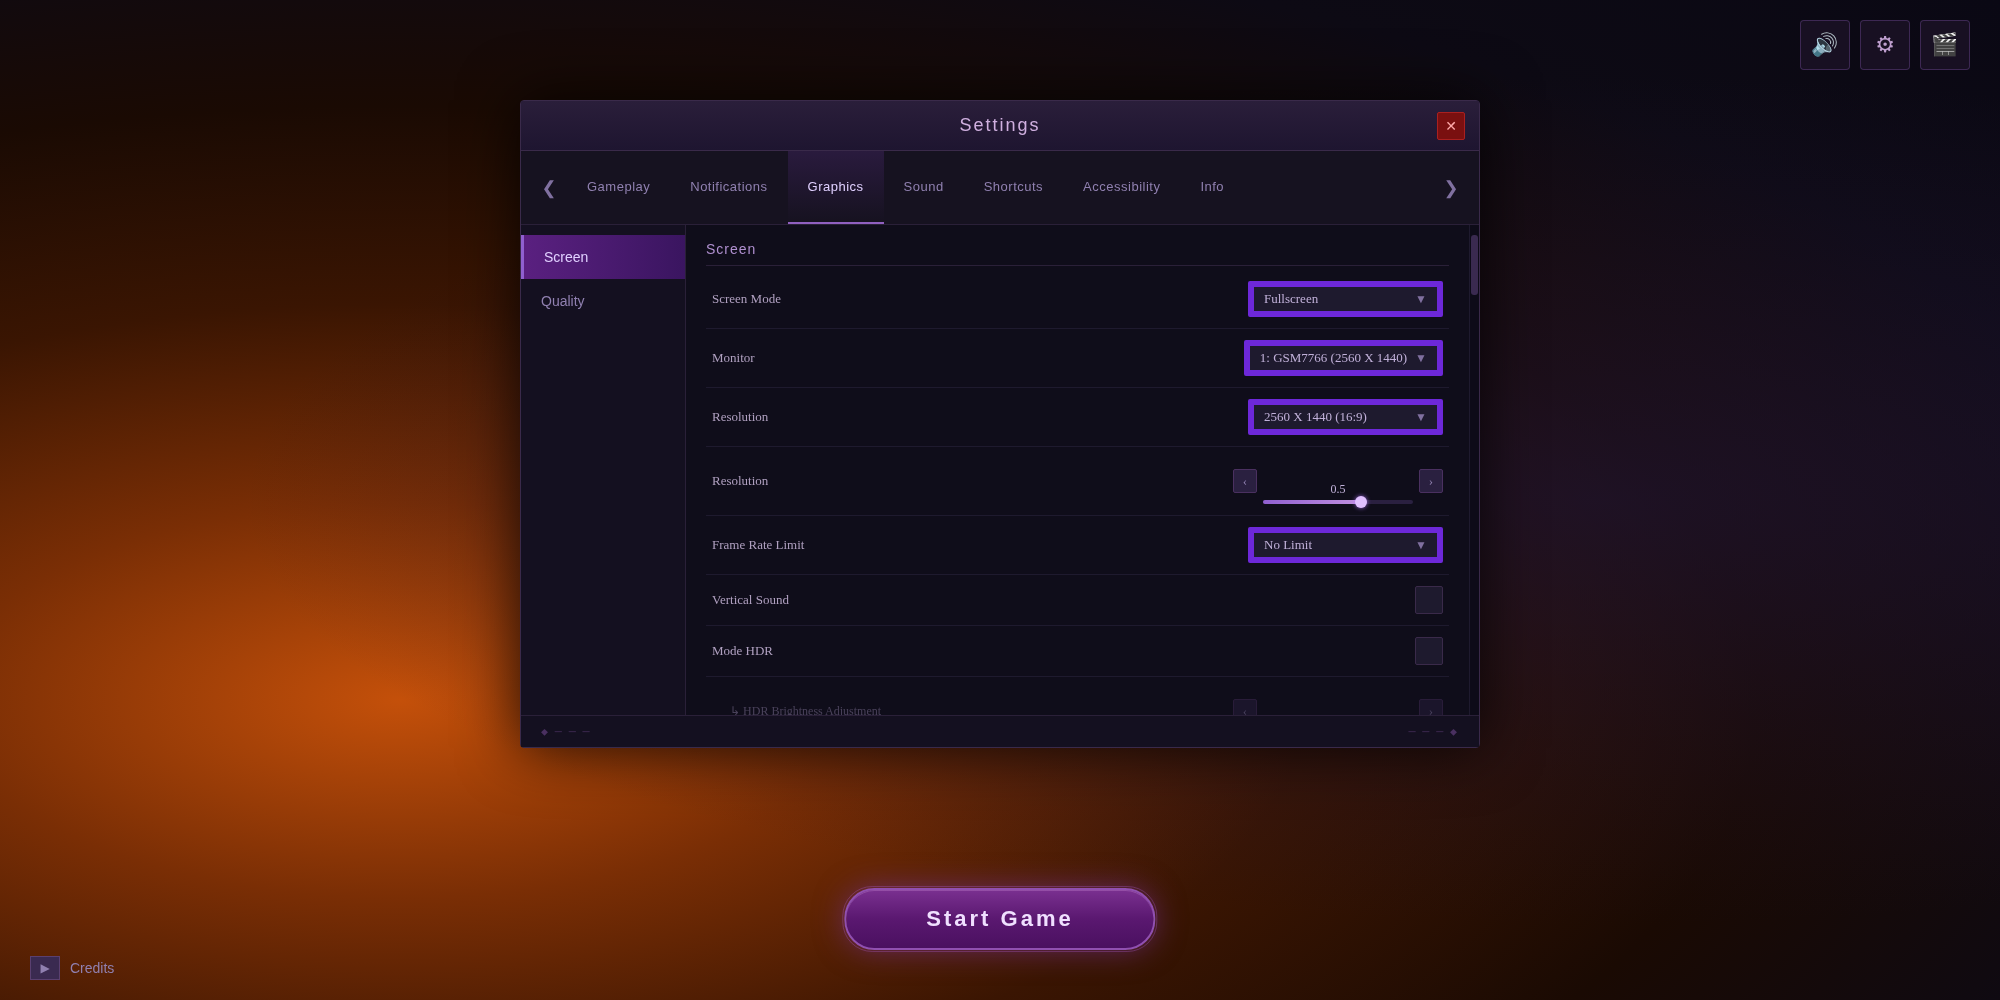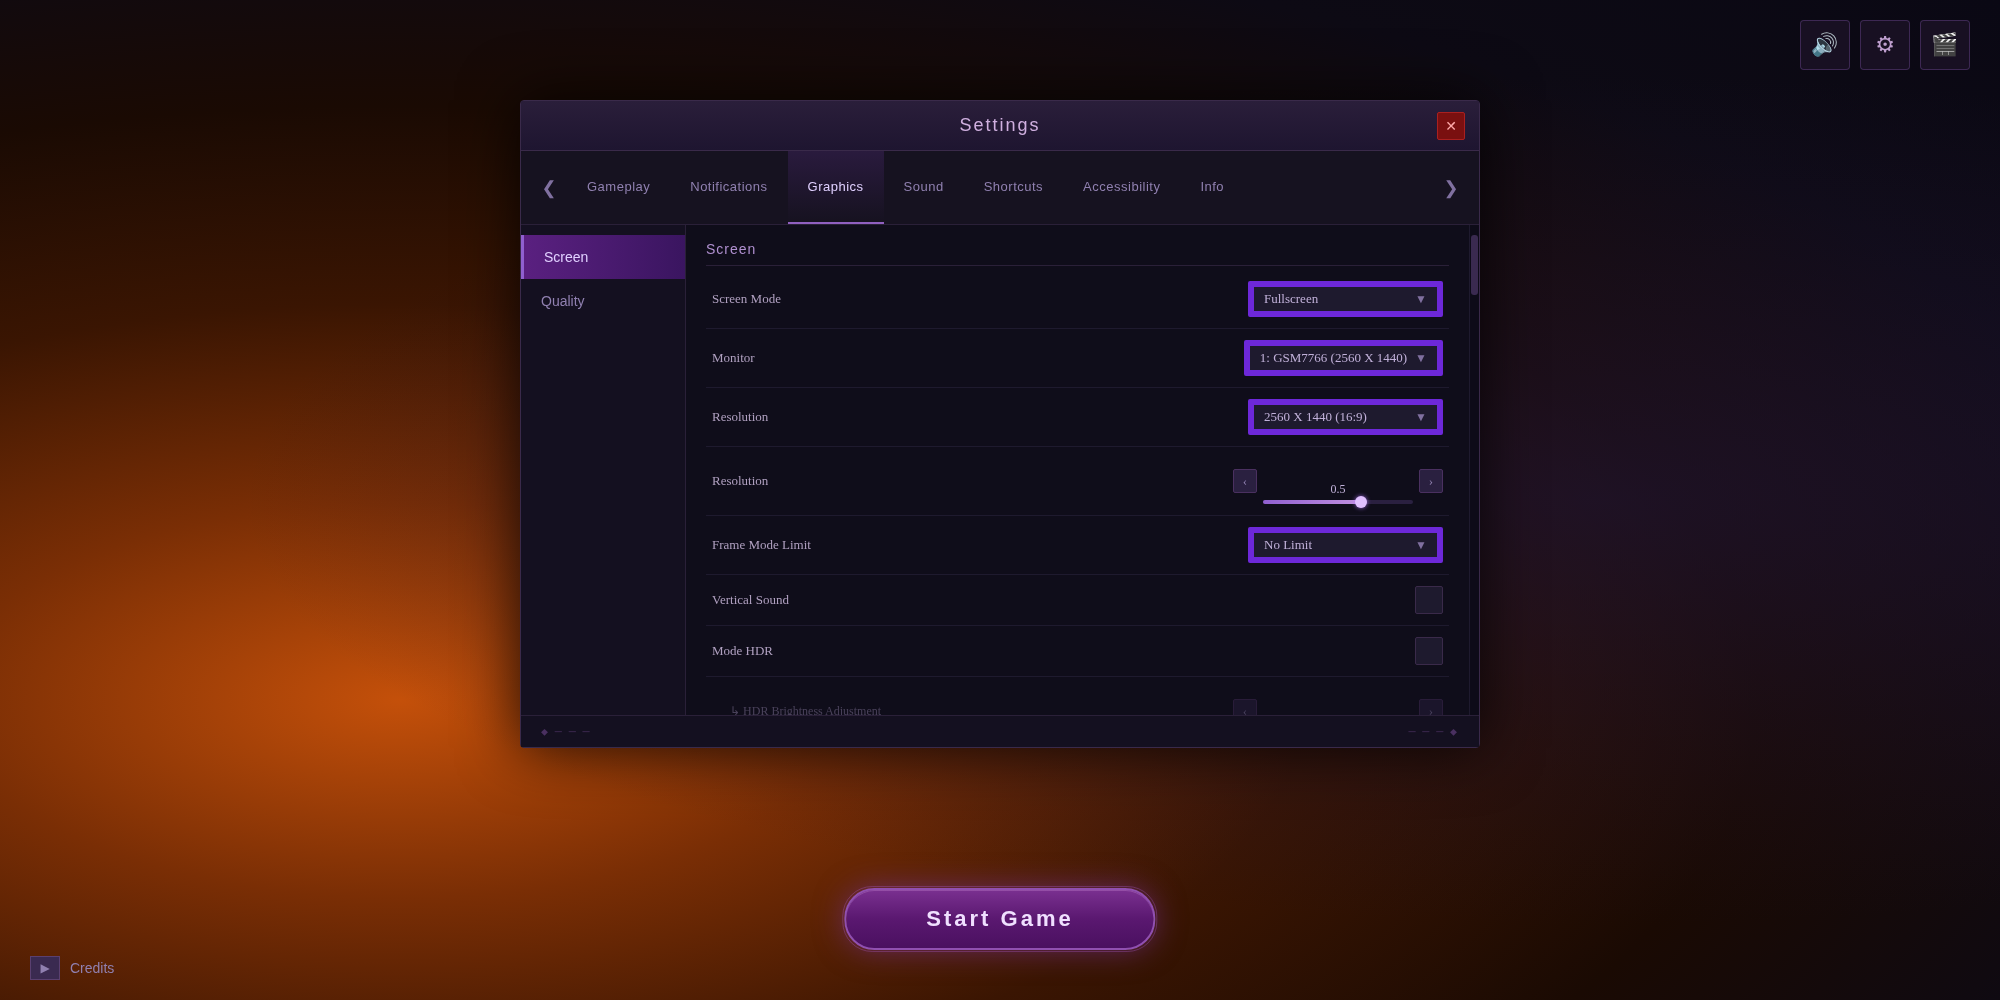--- a/index.html
+++ b/index.html
@@ -494,21 +494,21 @@
             <div class="slider-track">
               <div class="slider-fill" style="width:65%"></div>
               <div class="slider-thumb" style="left:65%"></div>
             </div>
           </div>
           <div class="slider-btn">›</div>
         </div>
       </div>
 
       <div class="setting-row">
-        <span class="setting-label">Frame Mode Limit</span>
+        <span class="setting-label">Frame Rate Limit</span>
         <div class="dropdown">
           <span class="dropdown-value">No Limit</span>
           <span class="dropdown-arrow">▼</span>
         </div>
       </div>
 
       <div class="setting-row">
         <span class="setting-label">Vertical Sound</span>
         <div class="checkbox-box"></div>
       </div>

